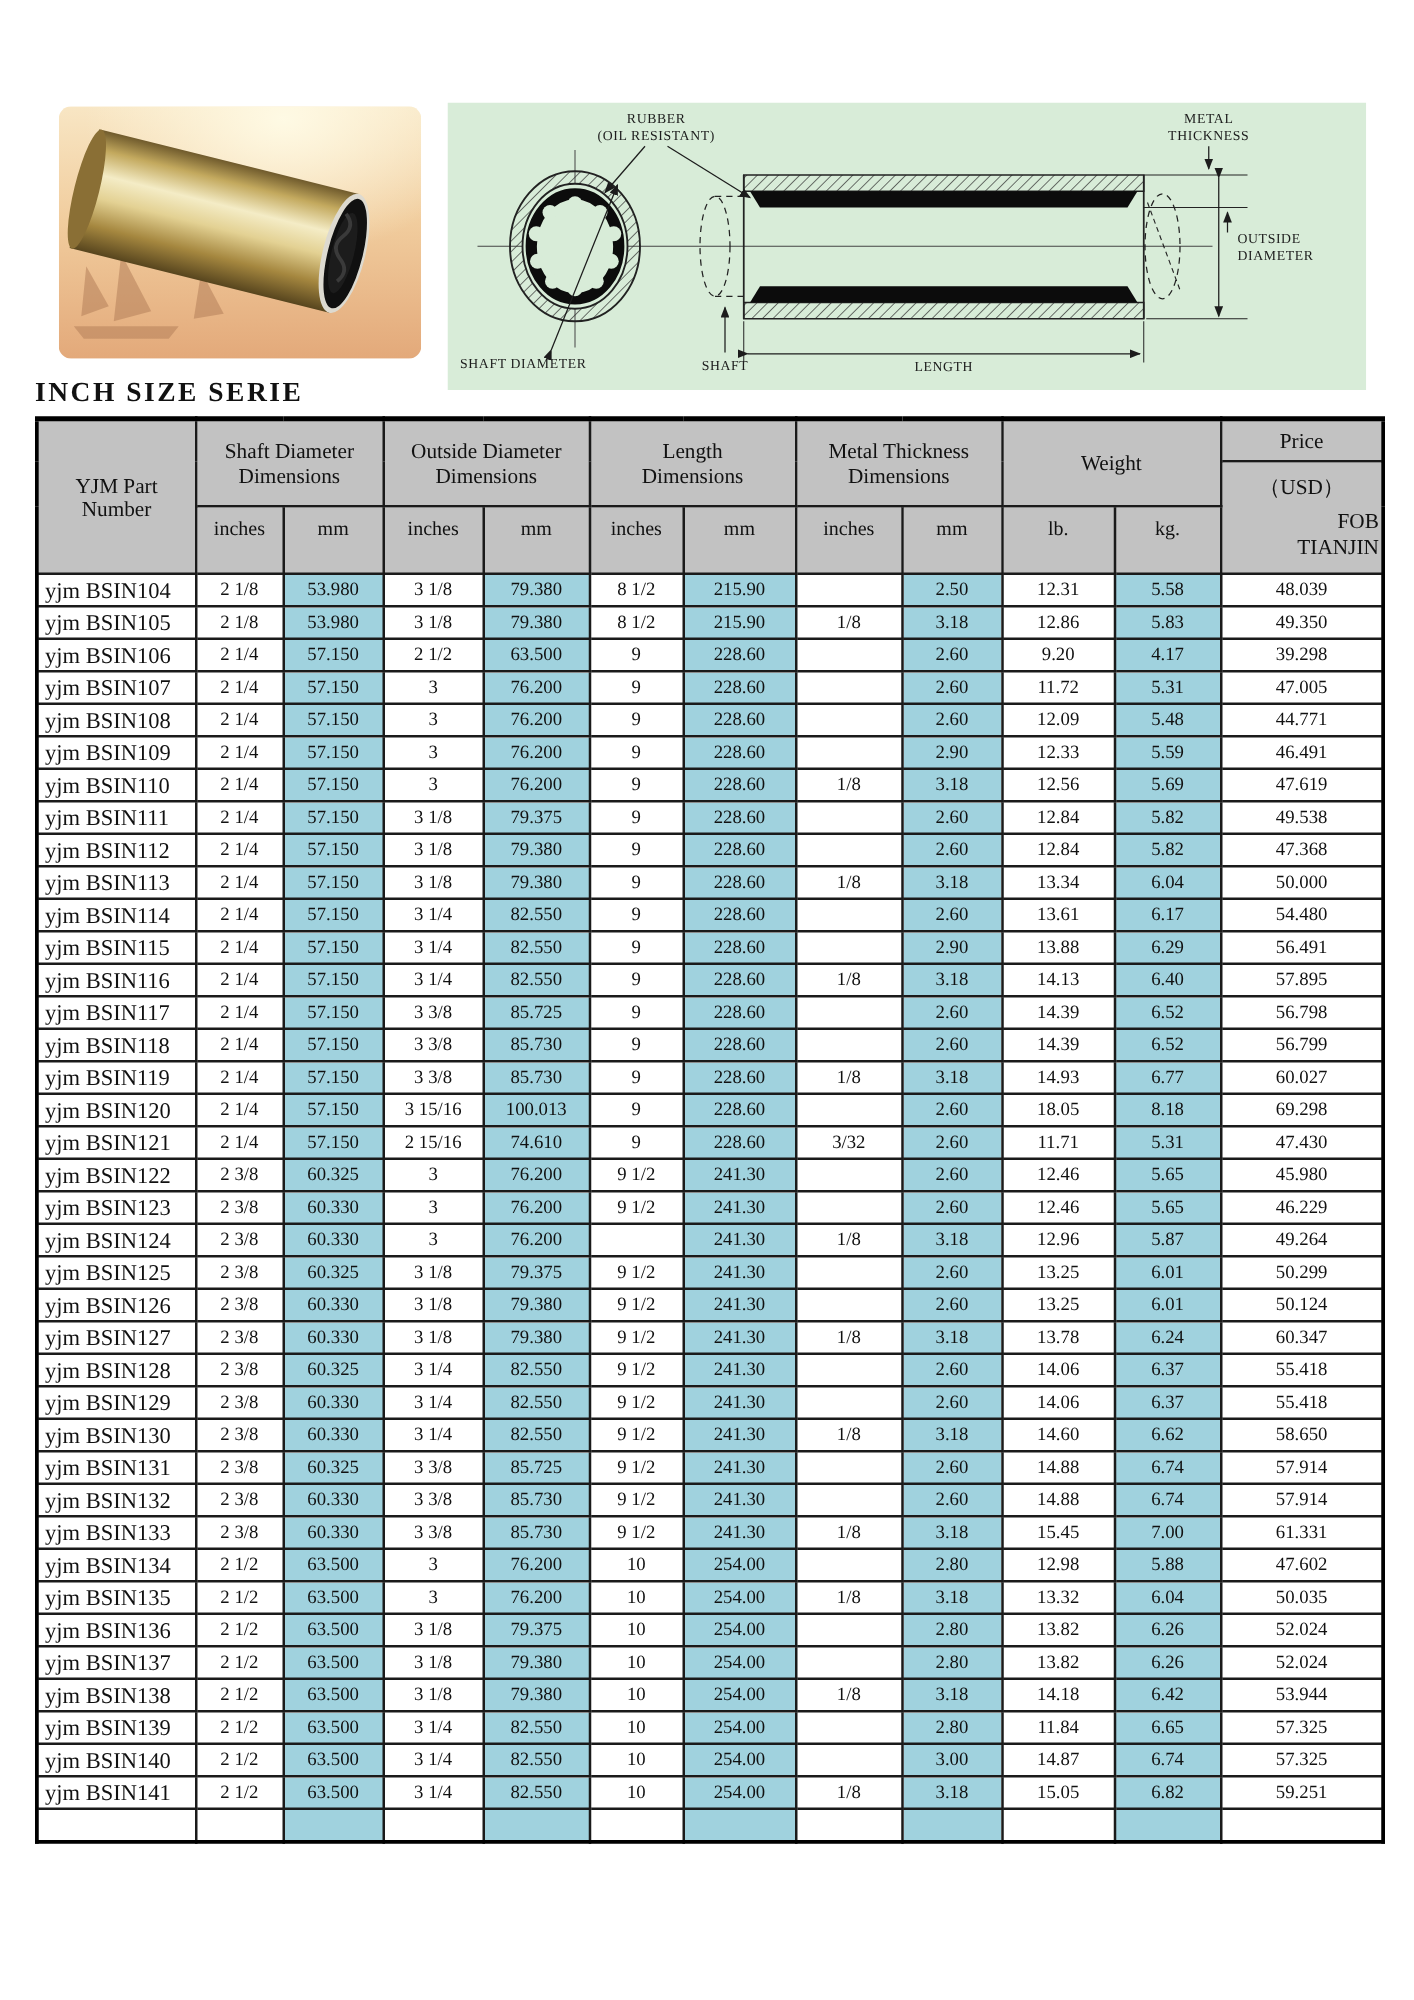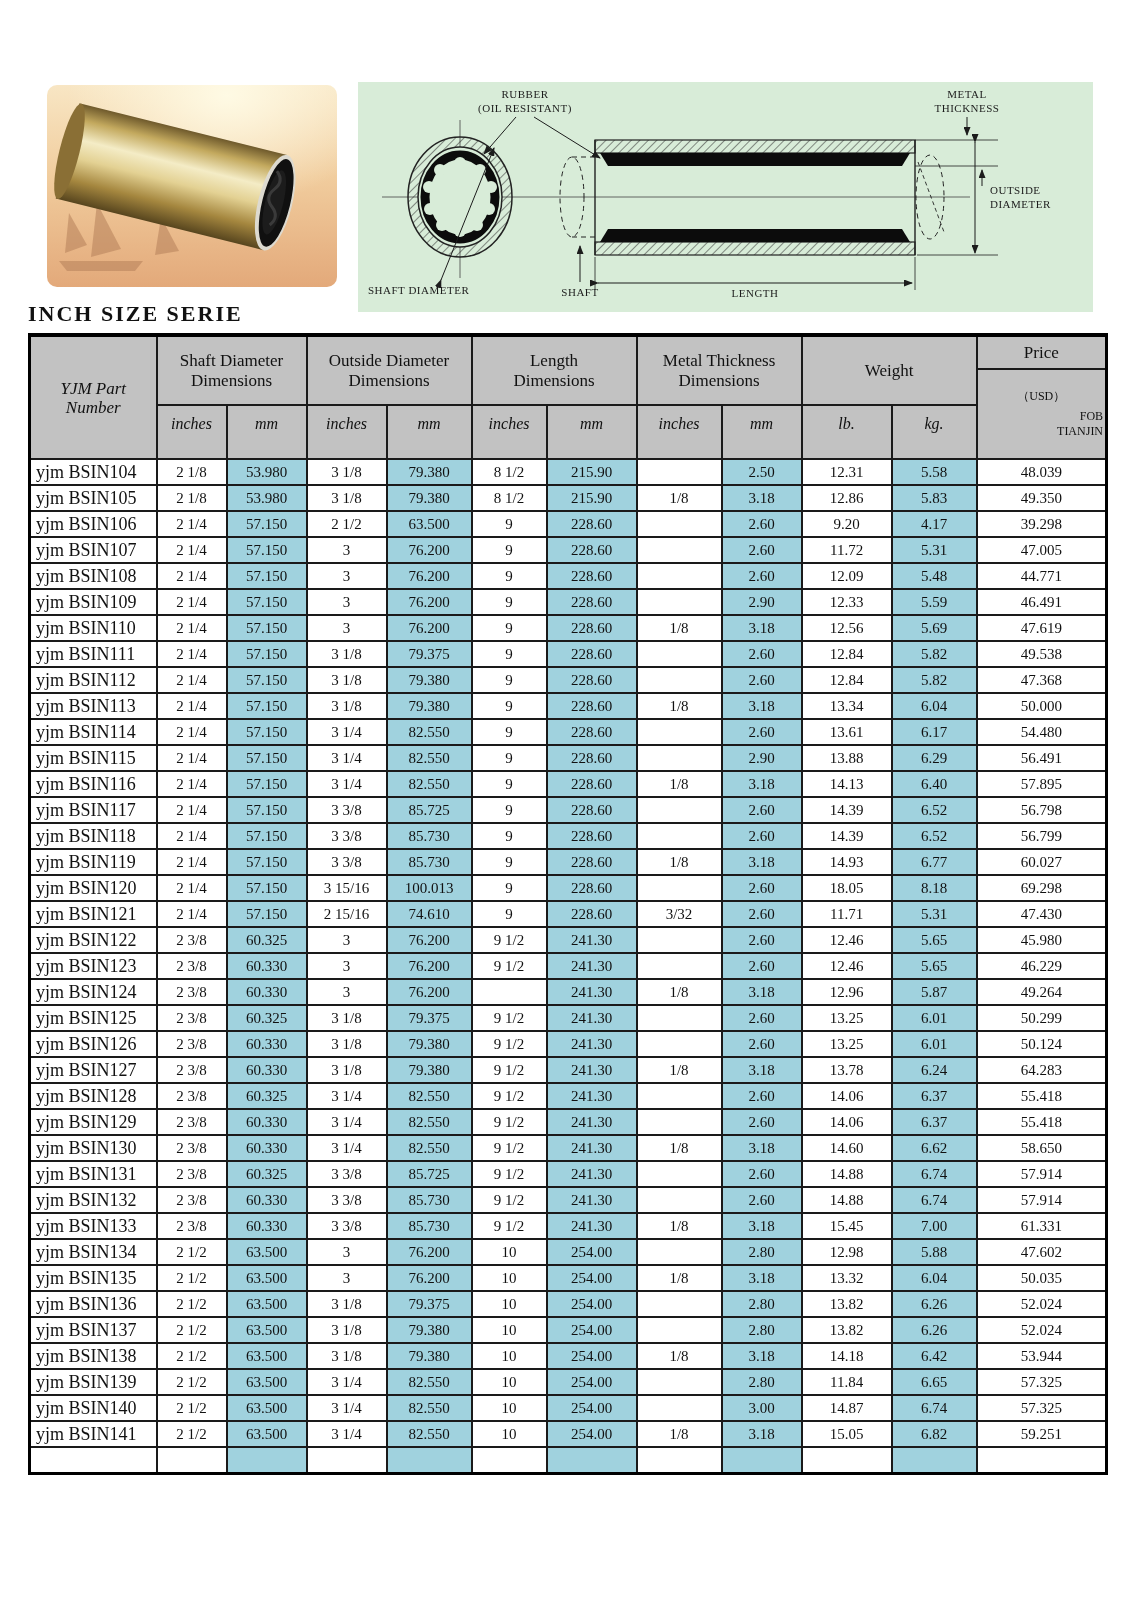--- a/index.html
+++ b/index.html
@@ -38,28 +38,28 @@
   }
   table.size-table th,table.size-table td{
     border:2px solid var(--line);
     padding:0 2px;text-align:center;vertical-align:middle;
     overflow:hidden;white-space:nowrap;
   }
   table.size-table{border:3px solid #000;border-top:4px solid #000;}
   thead th{background:var(--header-gray);font-weight:normal;font-size:17px;}
   tr.h1{height:34px;}
   tr.h2{height:36px;}
-  tr.h3{height:54px;font-style:italic;}
+  tr.h3{height:54px;}
   th.group-h{vertical-align:top;padding-top:5px;border-bottom:none;}
   th.group-h .l2{}
-  th.part-h{vertical-align:top;padding-top:7px;line-height:1;font-style:italic;}
+  th.part-h{vertical-align:top;padding-top:7px;line-height:1;}
   th.part-h .l2{margin-top:2px;}
   th.weight-h{vertical-align:top;padding-top:7px;border-bottom:none;}
   th.price-h{font-size:17px;}
-  th.usd-h{vertical-align:top;padding-top:8px;font-size:12px;line-height:1.2;}
+  th.usd-h{vertical-align:top;padding-top:8px;font-size:17px;line-height:1.2;}
   th.usd-h .fob{margin-top:6px;line-height:1.25;text-align:right;}
   tr.h3 th{border-top:none;vertical-align:top;padding-top:9px;font-size:16px;}
   tbody td{height:26px;font-size:15px;}
   tbody td.teal{background:var(--teal);}
   tbody td.part{text-align:left;padding-left:5px;font-size:18px;}
 </style>
 </head>
 <body>
 
 <div class="photo">
@@ -588,21 +588,21 @@
           <td>2 3/8</td>
           <td class="teal">60.330</td>
           <td>3 1/8</td>
           <td class="teal">79.380</td>
           <td>9 1/2</td>
           <td class="teal">241.30</td>
           <td>1/8</td>
           <td class="teal">3.18</td>
           <td>13.78</td>
           <td class="teal">6.24</td>
-          <td>64.283</td>
+          <td>60.347</td>
         </tr>
         <tr>
           <td class="part">yjm BSIN128</td>
           <td>2 3/8</td>
           <td class="teal">60.325</td>
           <td>3 1/4</td>
           <td class="teal">82.550</td>
           <td>9 1/2</td>
           <td class="teal">241.30</td>
           <td></td>

